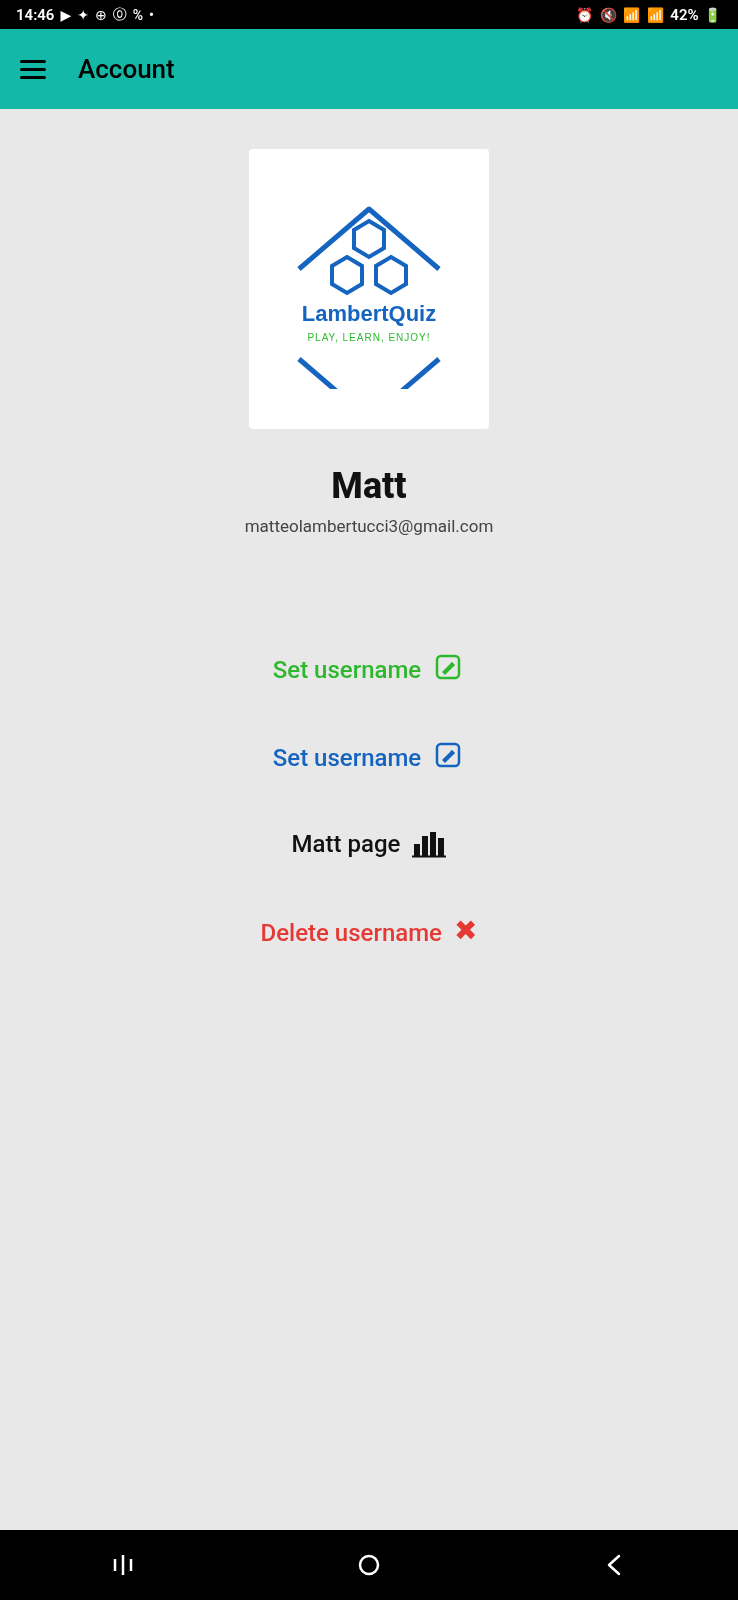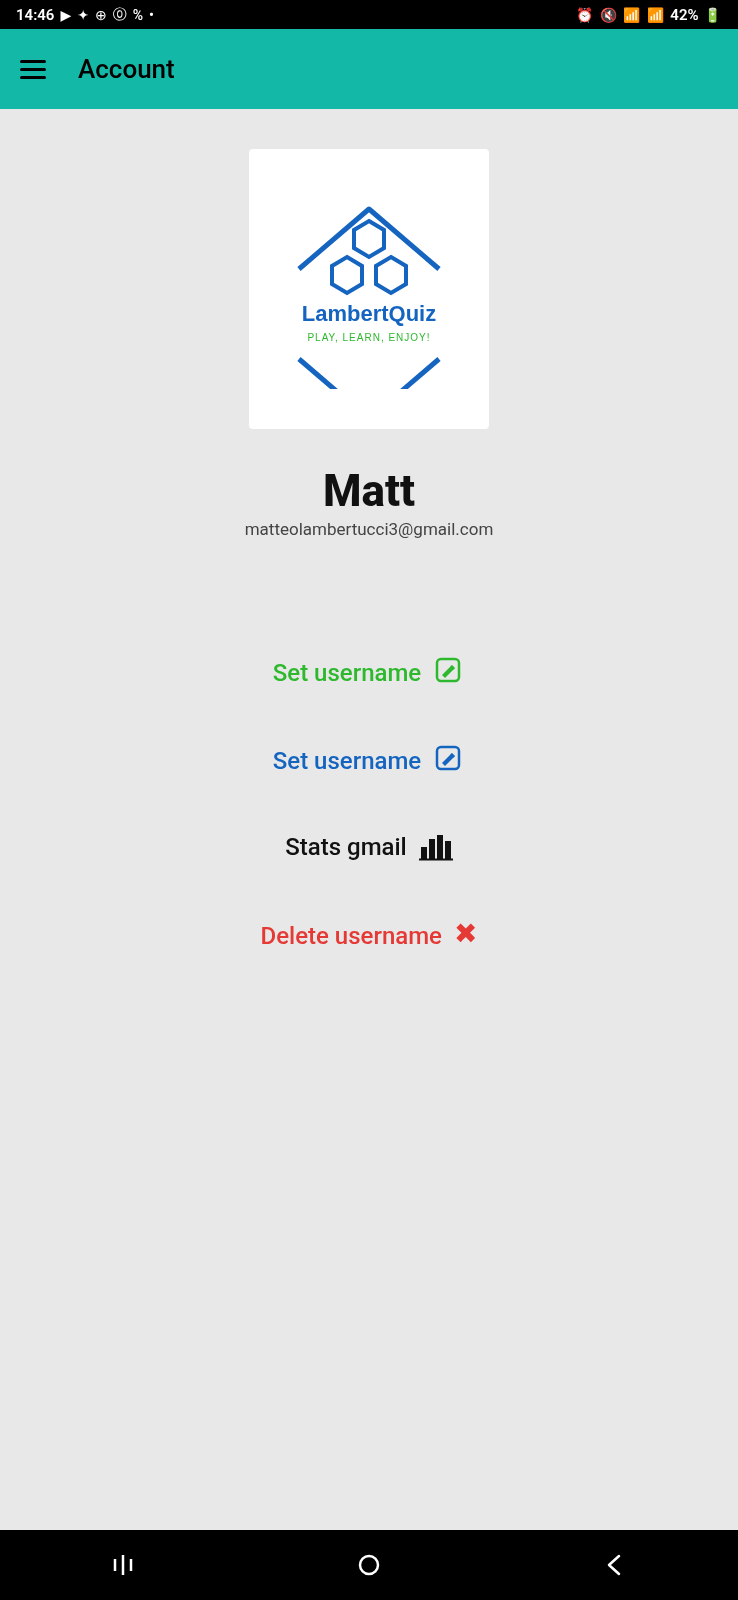--- a/index.html
+++ b/index.html
@@ -96,24 +96,24 @@
       margin-bottom: 36px;
     }
 
     .logo-svg {
       width: 180px;
       height: 200px;
     }
 
     
     .user-name {
-      font-size: 44px;
+      font-size: 36px;
       font-weight: 800;
       color: #111;
-      margin-bottom: 2px;
+      margin-bottom: 9px;
       text-align: center;
     }
     .user-email {
       font-size: 17px;
       color: #444;
       margin-bottom: 88px;
       text-align: center;
     }
 
     
@@ -267,21 +267,21 @@
       <span class="edit-icon">
         <svg width="30" height="30" viewBox="0 0 30 30">
           <rect x="3" y="3" width="22" height="22" rx="4" fill="none" stroke="#1565c0" stroke-width="2.5"></rect>
           <path d="M8 19 L13 14 L18 9 L21 12 L16 17 L11 22 Z" fill="#1565c0"></path>
           <line x1="17" y1="10" x2="20" y2="13" stroke="#1565c0" stroke-width="2"></line>
         </svg>
       </span>
     </div>
 
     <div class="action-item stats-page">
-      <span>Stats gmail</span>
+      <span>Matt page</span>
       <span class="stats-icon">
         <svg width="34" height="30" viewBox="0 0 34 30">
           <rect x="2" y="16" width="6" height="12" fill="#111"></rect>
           <rect x="10" y="8" width="6" height="20" fill="#111"></rect>
           <rect x="18" y="4" width="6" height="24" fill="#111"></rect>
           <rect x="26" y="10" width="6" height="18" fill="#111"></rect>
           <line x1="0" y1="28.5" x2="34" y2="28.5" stroke="#111" stroke-width="2"></line>
         </svg>
       </span>
     </div>

